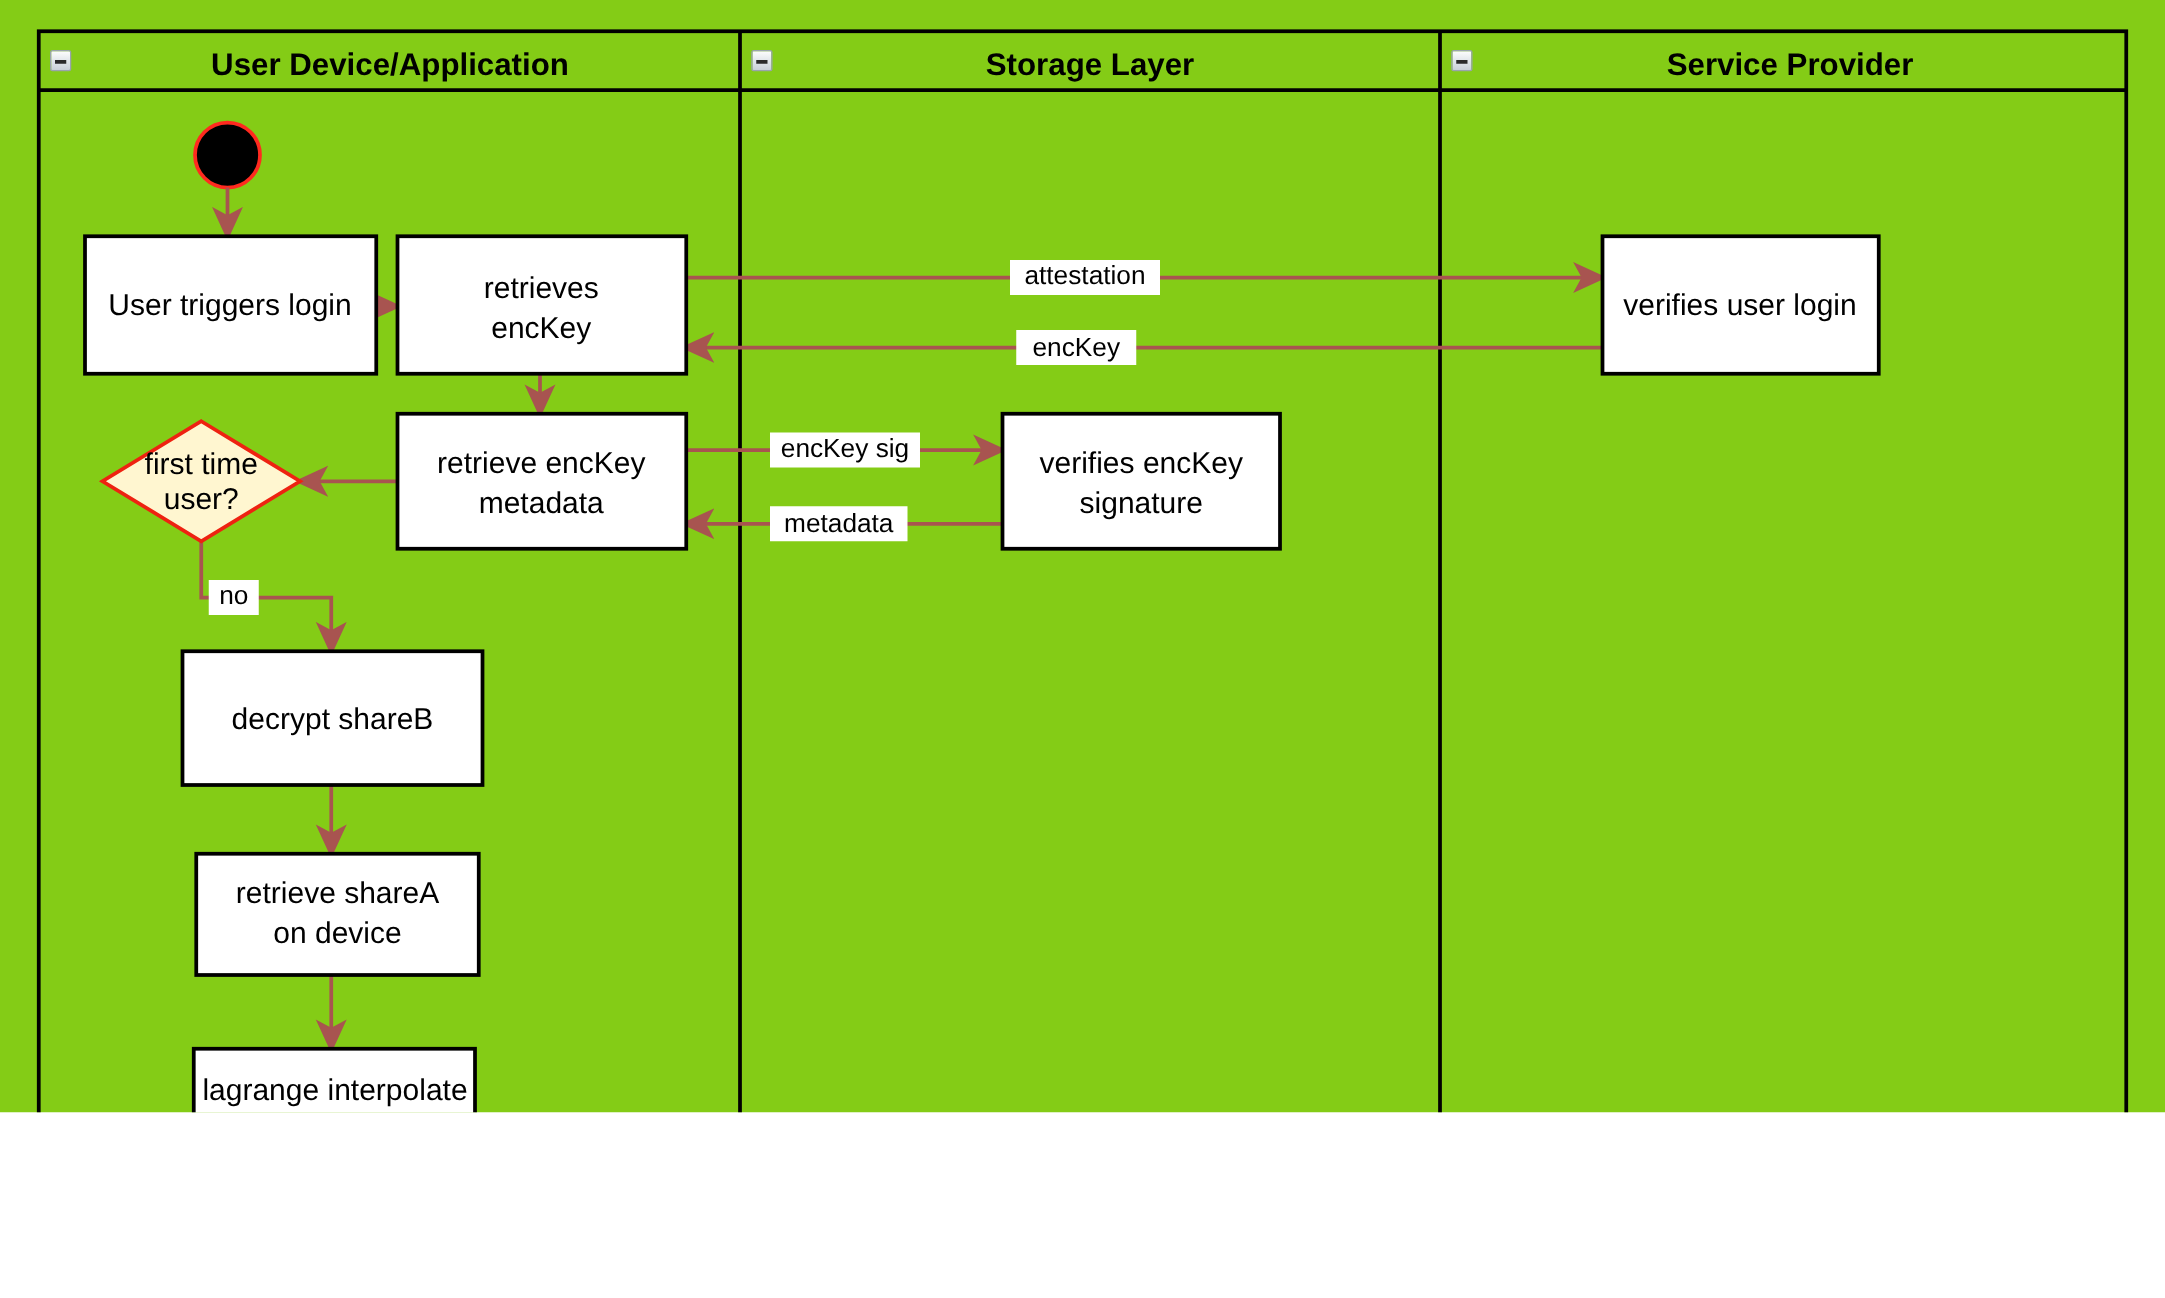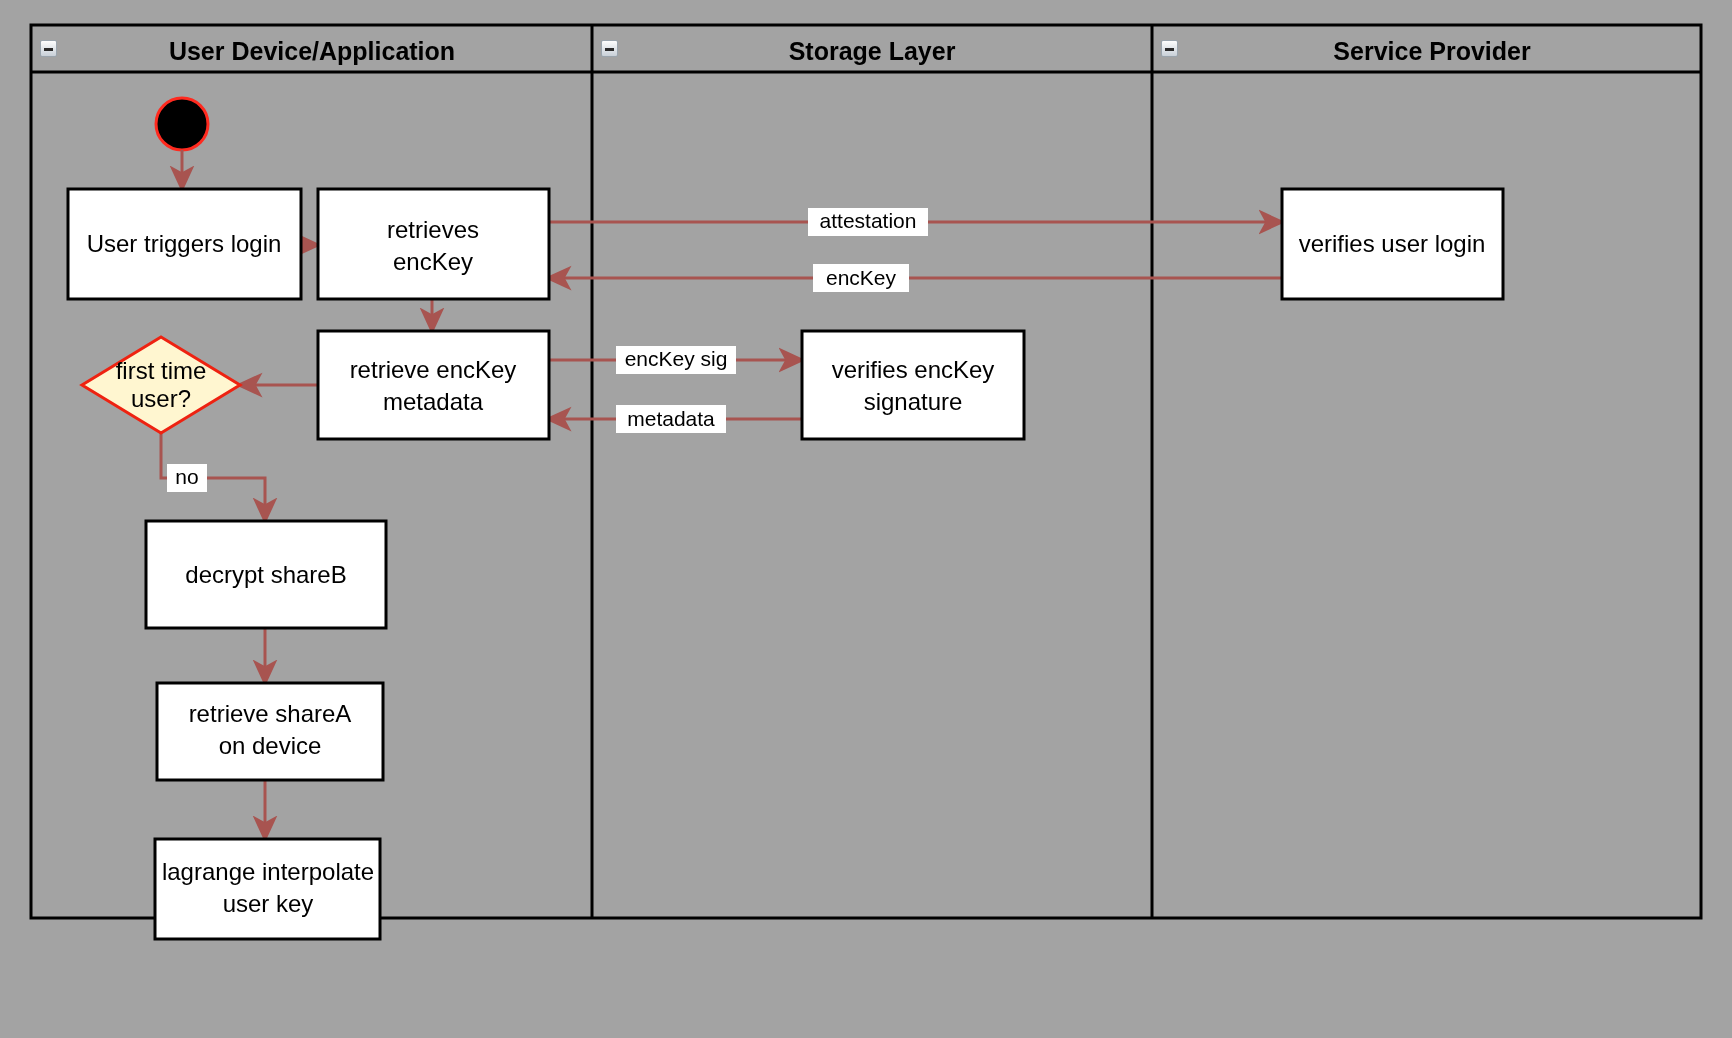--- a/index.html
+++ b/index.html
@@ -4,22 +4,22 @@
 <style>
   html, body {
     margin: 0;
     padding: 0;
     background: #ffffff;
     font-family: "Liberation Sans", sans-serif;
   }
   #canvas {
     position: relative;
     width: 1732px;
-    height: 1038px;
-    background: #a3a3a3;
+    height: 890px;
+    background: #84cc16;
     overflow: hidden;
   }
   svg.diagram {
     position: absolute;
     left: 0;
     top: 0;
     width: 1732px;
     height: 1038px;
   }
   .pool-outline {

